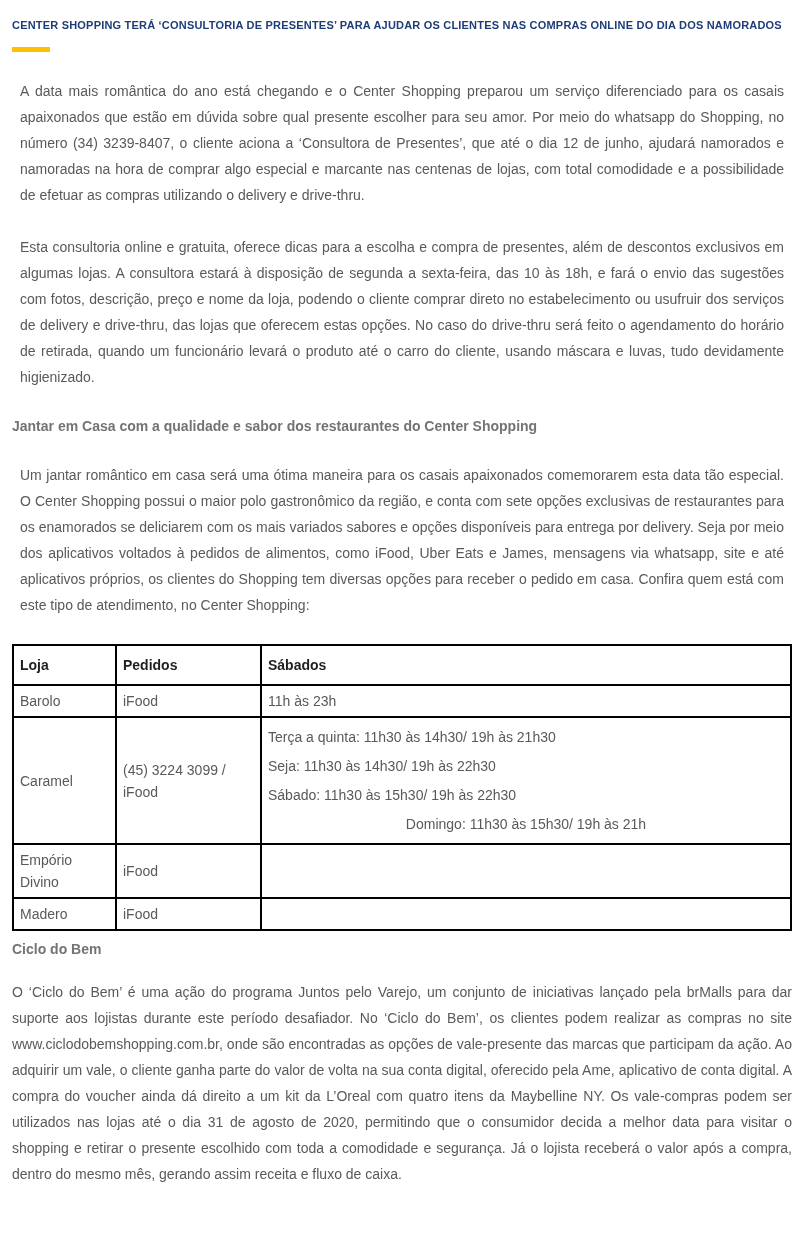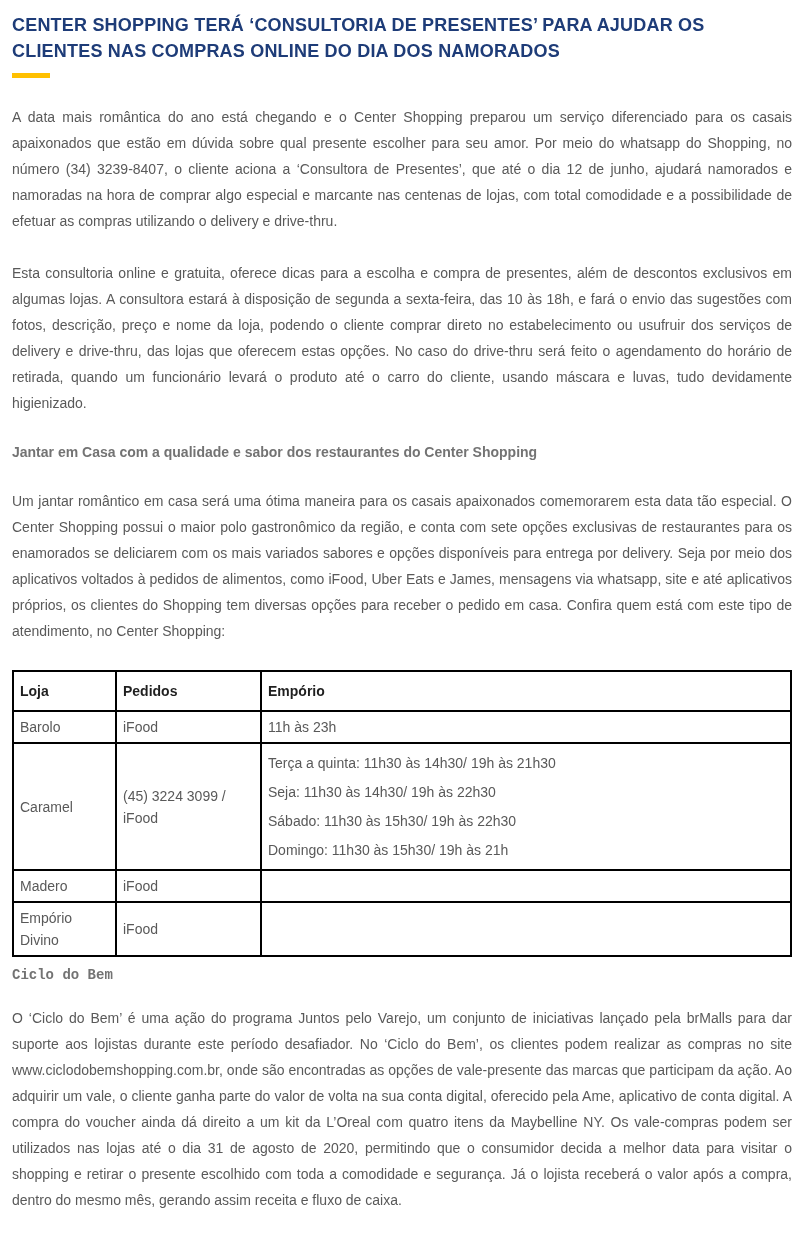--- a/index.html
+++ b/index.html
@@ -7,49 +7,48 @@
   body {
     width: 806px;
     min-height: 1254px;
     background: #ffffff;
     font-family: "Liberation Sans", sans-serif;
     color: #595959;
     padding: 8px 14px 10px 12px;
   }
   h1.page-title {
     color: #1e3c78;
-    font-size: 18px;
+    font-size: 11px;
     font-weight: bold;
     line-height: 26px;
     letter-spacing: 0.2px;
     margin: 4px 0 9px 0;
     text-transform: uppercase;
   }
   .accent-bar {
     width: 38px;
     height: 5px;
     background: #ffc000;
     margin: 4px 0 0 0;
   }
   p.body-par {
     font-size: 14px;
     line-height: 26px;
     text-align: justify;
-    margin: 26px 0;
+    margin: 26px 8px;
   }
   h2.section-heading {
     font-size: 14px;
     font-weight: bold;
     color: #737373;
     margin: 26px 0;
     line-height: 20px;
   }
   h2.section-heading.tight {
     margin: 8px 0 0 0;
-    font-family: Liberation Mono, monospace;
   }
   table.rest-table {
     width: 100%;
     border-collapse: collapse;
     margin-top: 1px;
     font-size: 14px;
     color: #595959;
     table-layout: fixed;
     border-radius: 14px;
   }
@@ -63,21 +62,21 @@
     word-wrap: break-word;
   }
   table.rest-table th {
     color: #1f1f1f;
     font-weight: bold;
     height: 40px;
   }
   table.rest-table td { height: 30px; }
   td.cell-horario p { margin: 7px 0; }
   td.cell-horario p:first-child { margin-top: 4px; }
-  td.cell-horario p:last-child { margin-bottom: 4px; }
+  td.cell-horario p:last-child { margin-bottom: 4px; text-align: center; }
   col.col-loja { width: 103px; }
   col.col-pedidos { width: 145px; }
   p.body-par.last { margin: 20px 0 4px 0; }
 </style>
 </head>
 <body>
 
 <div>
 
   <h1 class="page-title">CENTER SHOPPING TERÁ ‘CONSULTORIA DE PRESENTES’ PARA AJUDAR OS CLIENTES NAS COMPRAS ONLINE DO DIA DOS NAMORADOS</h1>
@@ -95,46 +94,46 @@
   <table class="rest-table">
     <colgroup>
       <col class="col-loja">
       <col class="col-pedidos">
       <col class="col-horario">
     </colgroup>
     <thead>
       <tr>
         <th>Loja</th>
         <th>Pedidos</th>
-        <th>Empório</th>
+        <th>Sábados</th>
       </tr>
     </thead>
     <tbody>
       <tr>
         <td class="cell-loja">Barolo</td>
         <td class="cell-pedidos">iFood</td>
         <td class="cell-horario">11h às 23h</td>
       </tr>
       <tr>
         <td class="cell-loja">Caramel</td>
         <td class="cell-pedidos">(45) 3224 3099 / iFood</td>
         <td class="cell-horario">
           <p>Terça a quinta: 11h30 às 14h30/ 19h às 21h30</p>
           <p>Seja: 11h30 às 14h30/  19h às 22h30</p>
           <p>Sábado: 11h30 às 15h30/ 19h às 22h30</p>
           <p>Domingo: 11h30 às 15h30/ 19h às 21h</p>
         </td>
       </tr>
       <tr>
-        <td class="cell-loja">Madero</td>
+        <td class="cell-loja">Empório Divino</td>
         <td class="cell-pedidos">iFood</td>
         <td class="cell-horario"></td>
       </tr>
       <tr>
-        <td class="cell-loja">Empório Divino</td>
+        <td class="cell-loja">Madero</td>
         <td class="cell-pedidos">iFood</td>
         <td class="cell-horario"></td>
       </tr>
     </tbody>
   </table>
 
   <h2 class="section-heading tight">Ciclo do Bem</h2>
 
   <p class="body-par last">O ‘Ciclo do Bem’ é uma ação do programa Juntos pelo Varejo, um conjunto de iniciativas lançado pela brMalls para dar suporte aos lojistas durante este período desafiador. No ‘Ciclo do Bem’, os clientes podem realizar as compras no site www.ciclodobemshopping.com.br, onde são encontradas as opções de vale-presente das marcas que participam da ação. Ao adquirir um vale, o cliente ganha parte do valor de volta na sua conta digital, oferecido pela Ame, aplicativo de conta digital. A compra do voucher ainda dá direito a um kit da L’Oreal com quatro itens da Maybelline NY. Os vale-compras podem ser utilizados nas lojas até o dia 31 de agosto de 2020, permitindo que o consumidor decida a melhor data para visitar o shopping e retirar o presente escolhido com toda a comodidade e segurança. Já o lojista receberá o valor após a compra, dentro do mesmo mês, gerando assim receita e fluxo de caixa.</p>
 

